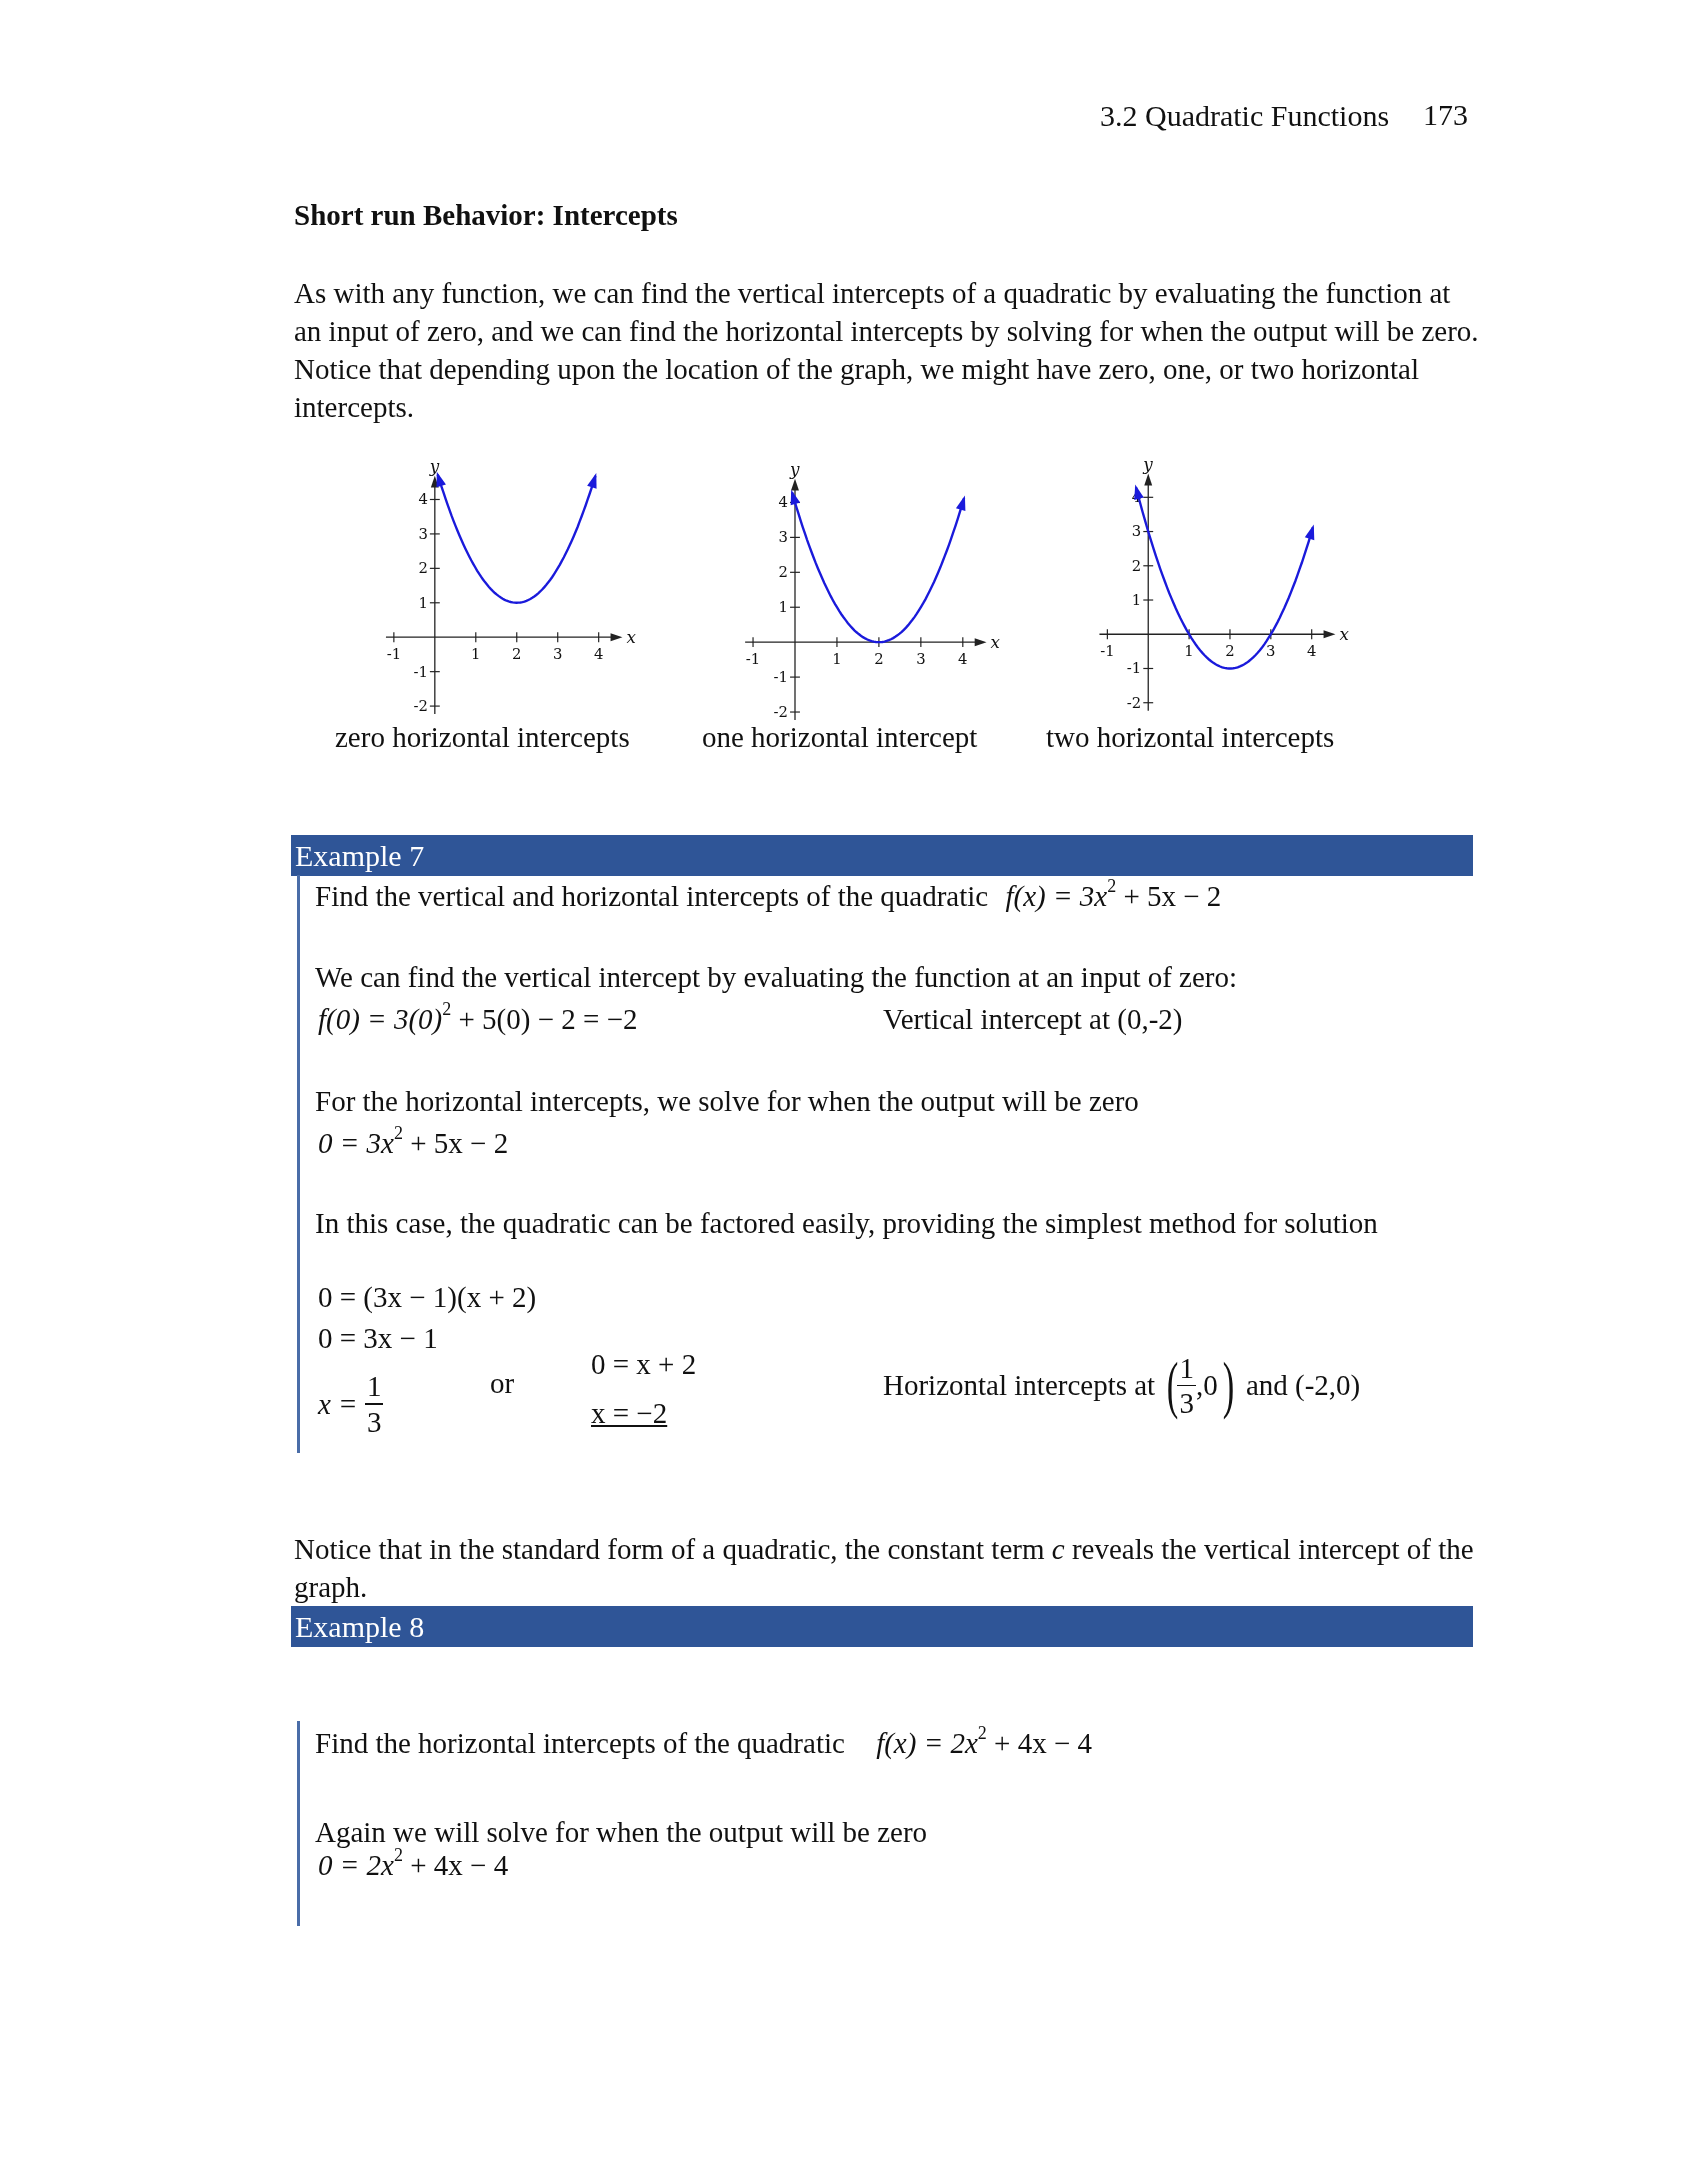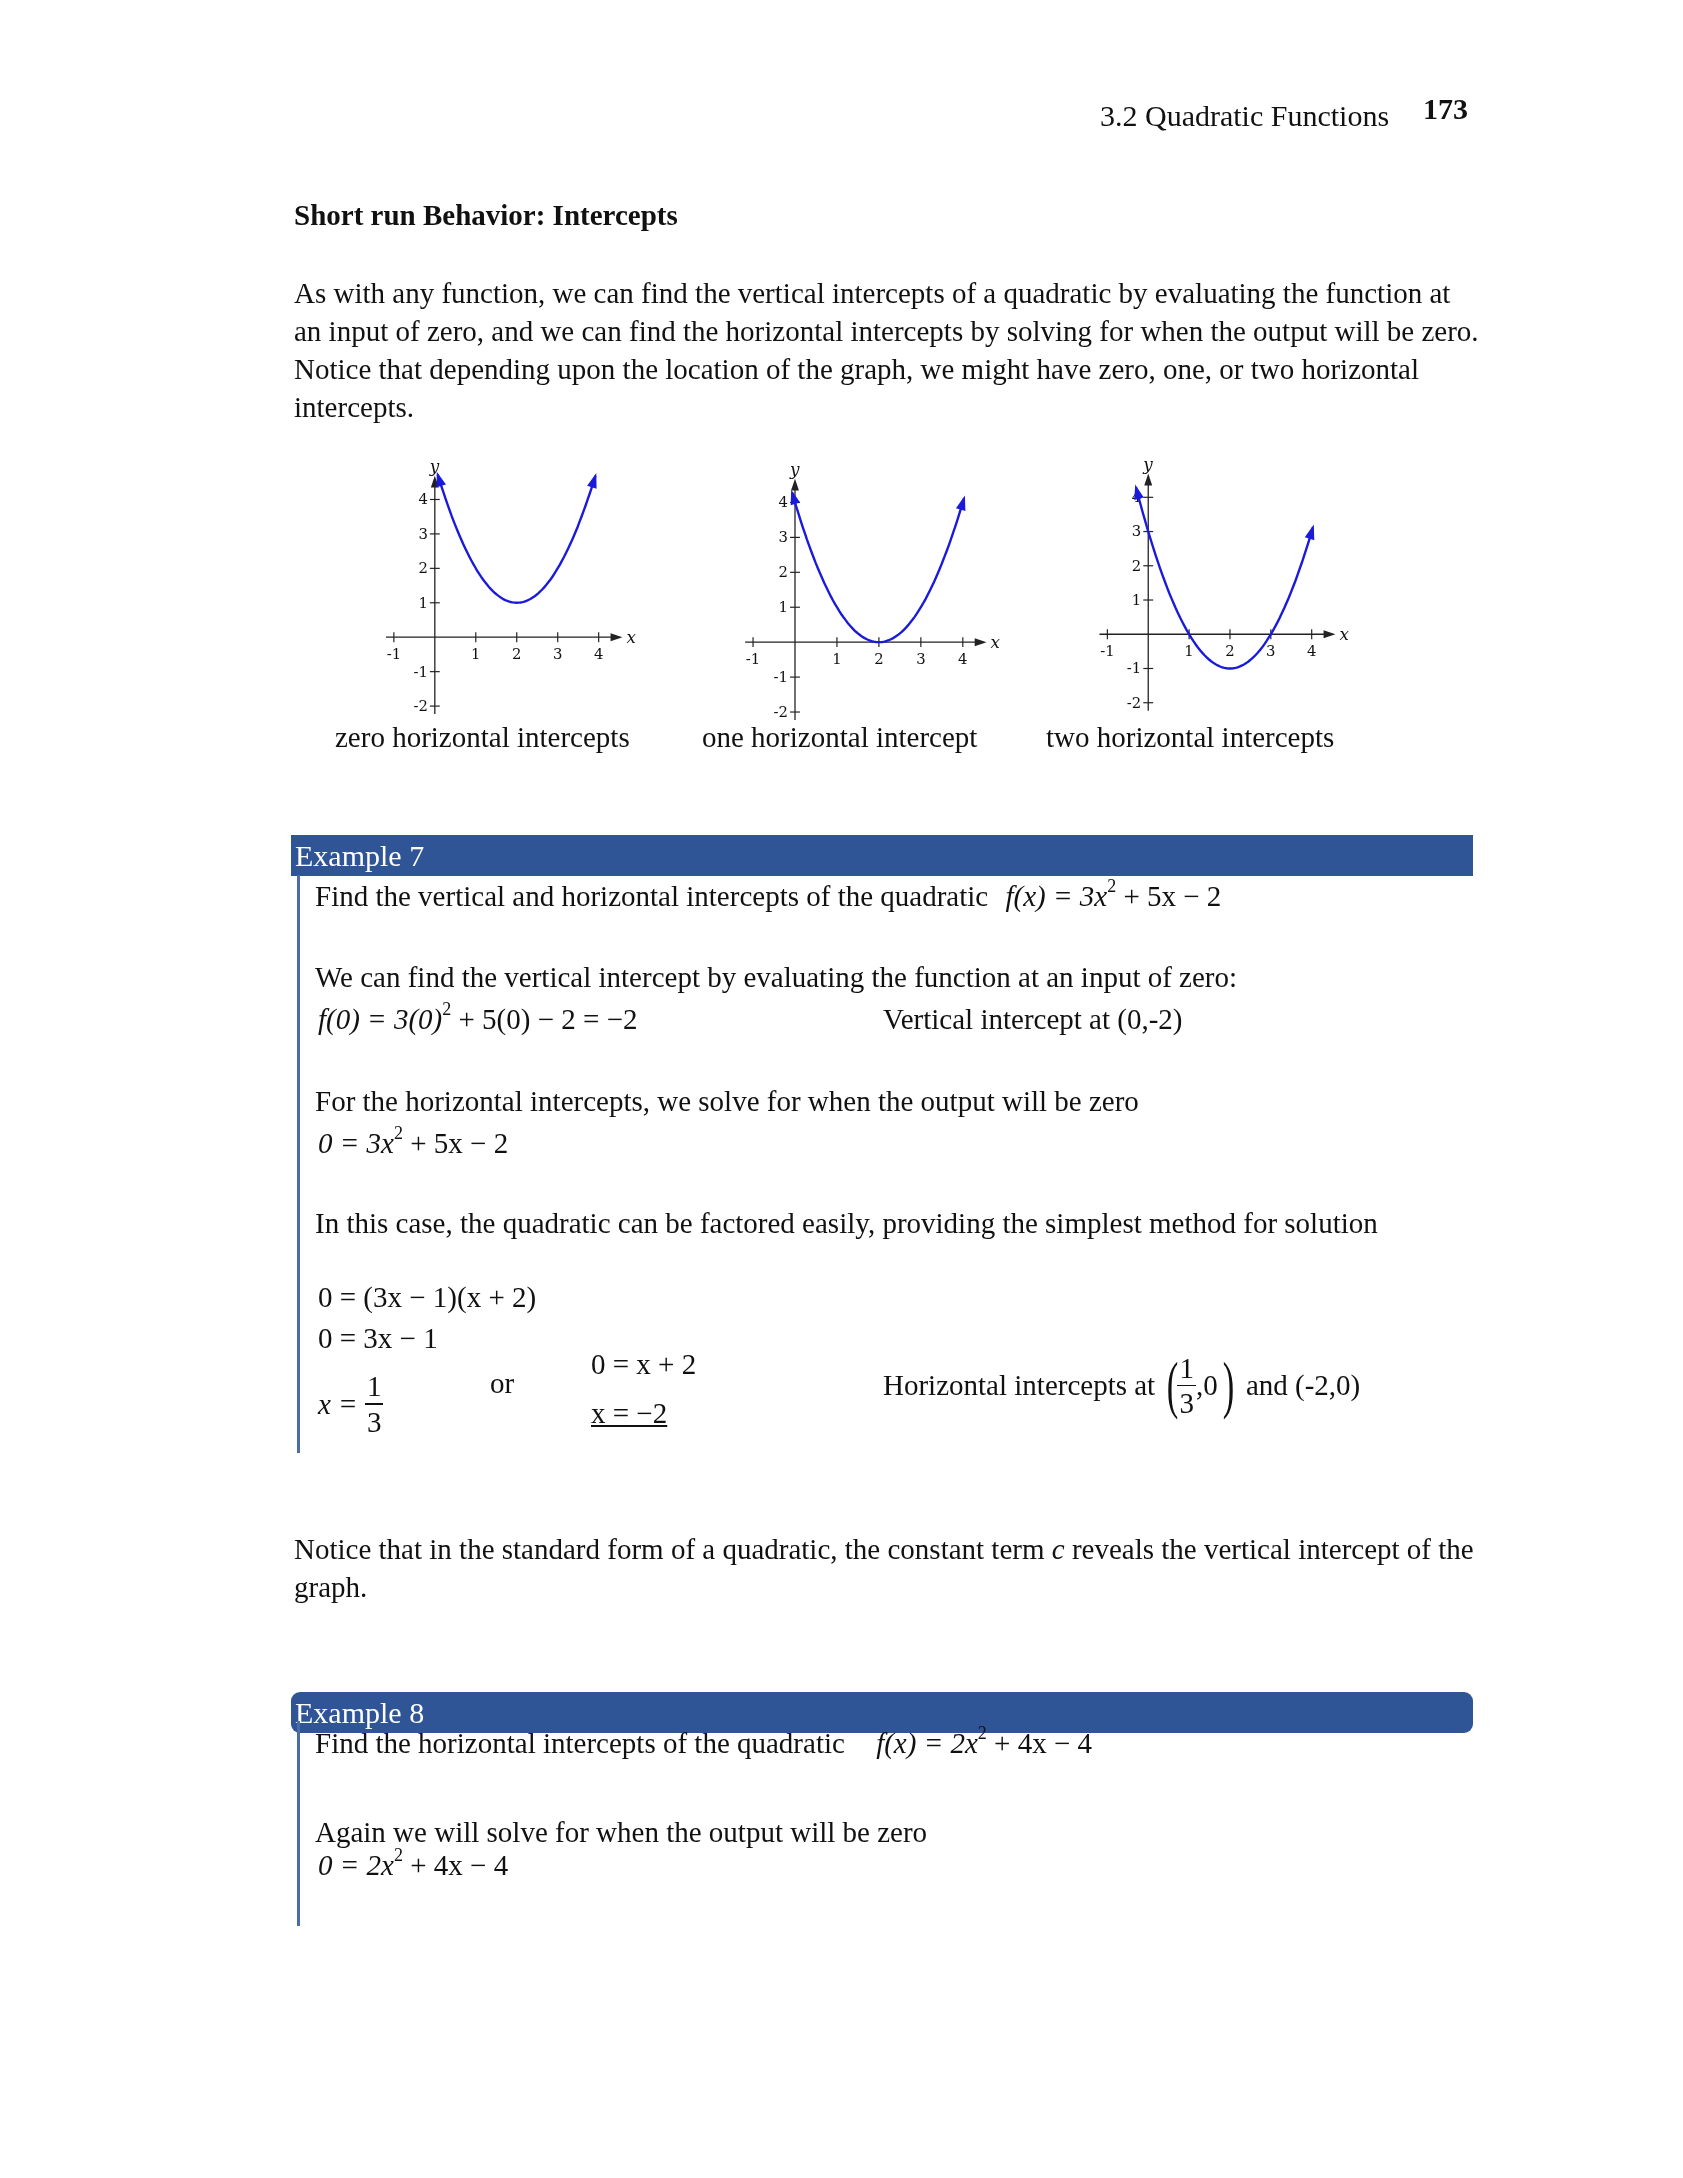--- a/index.html
+++ b/index.html
@@ -1,20 +1,20 @@
 <!DOCTYPE html>
 <html><head>
 <meta charset="utf-8">
 <style>
   html, body { margin:0; padding:0; background:#ffffff; }
   body { width:1683px; height:2178px; position:relative; overflow:hidden;
          font-family:"Liberation Serif", serif; color:#111; }
   .abs { position:absolute; }
   .running-head { top:99px; left:1100px; font-size:30px; white-space:nowrap; }
-  .page-num { top:92px; left:1423px; font-size:30px;font-weight:bold; }
+  .page-num { top:98px; left:1423px; font-size:30px; }
   .section-title { top:199px; left:294px; font-size:29px; font-weight:bold; }
   .para { left:294px; width:1188px; font-size:29px; line-height:38px; }
   .p1 { top:274px; }
   .graph { position:absolute; }
   .caption { font-size:29px; top:721px; white-space:nowrap; }
   .ex-bar { position:absolute; left:291px; width:1182px; height:41px; background:#2f5597;
             color:#fff; font-size:30px; line-height:41px; padding-left:4px; box-sizing:border-box; }
   .ex-border { position:absolute; left:297px; width:3px; background:#4a6da8; }
   .line { position:absolute; font-size:29px; white-space:nowrap; }
   .math { font-family:"Liberation Serif", serif; }
@@ -167,21 +167,21 @@
 <div class="line math" style="left:591px;top:1397px;text-decoration:underline;">x = −2</div>
 
 <div class="line" style="left:883px;top:1349px;">
   <span style="vertical-align:middle;">Horizontal intercepts at</span>
   <span class="bigparen">(</span><span class="frac" style="margin-left:-6px;"><span class="num" style="border-bottom-width:1px;">1</span><span class="den">3</span></span><span style="vertical-align:middle;">,0</span><span class="bigparen">)</span>
   <span style="vertical-align:middle;">and (-2,0)</span>
 </div>
 
 <div class="abs para" style="top:1530px;"><span>Notice that in the standard form of a quadratic, the constant term </span><i>c</i><span> reveals the vertical intercept of the graph.</span></div>
 
-<div class="ex-bar" style="top:1692px;border-radius:9px;">Example 8</div>
+<div class="ex-bar" style="top:1606px;">Example 8</div>
 <div class="ex-border" style="top:1721px;height:205px;"></div>
 
 <div class="line" style="left:315px;top:1727px;">
   <span>Find the horizontal intercepts of the quadratic</span>
   <span class="math" style="margin-left:24px;"><i>f(x) = 2x</i><sup>2</sup><span> + 4x − 4</span></span>
 </div>
 <div class="line" style="left:315px;top:1808px;margin-top:8px;">Again we will solve for when the output will be zero</div>
 <div class="line math" style="left:318px;top:1849px;"><i>0 = 2x</i><sup>2</sup><span> + 4x − 4</span></div>
 
 

